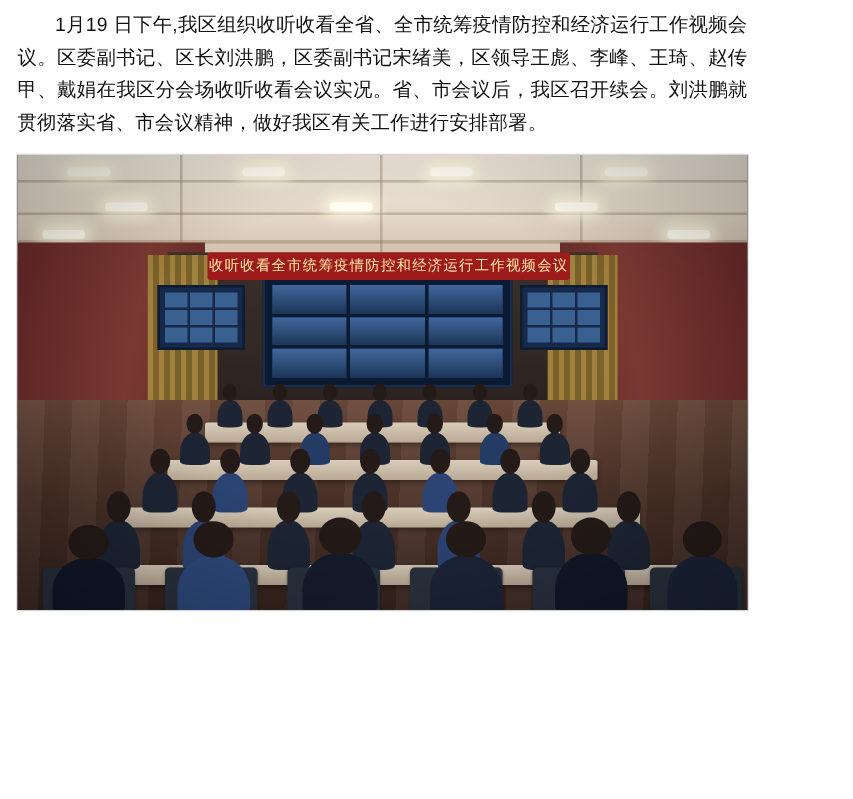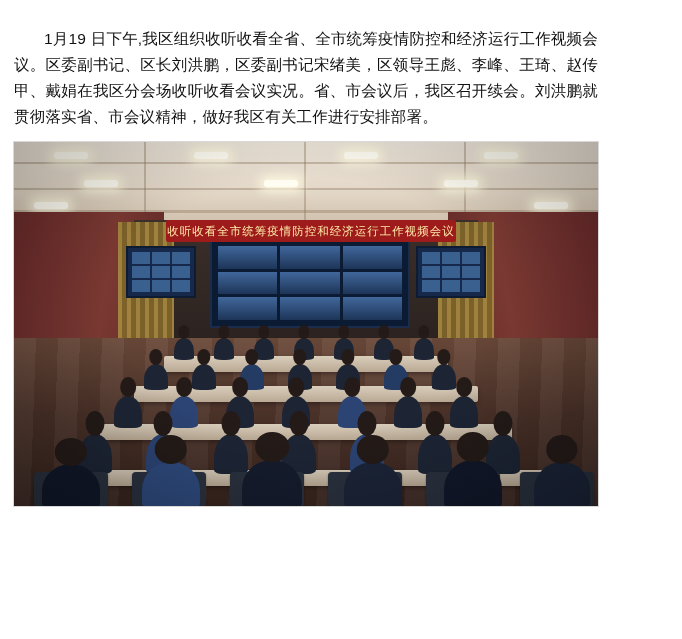--- a/index.html
+++ b/index.html
@@ -11,21 +11,21 @@
     width: 682px;
     height: 639px;
     font-family: "Liberation Sans", sans-serif;
     color: #1a1a1a;
     overflow: hidden;
   }
   .page {
     width: 612px;
     height: 639px;
     box-sizing: border-box;
-    padding: 26px 14px 4px 14px;
+    padding: 8px 14px 4px 14px;
     position: relative;
   }
   .para {
     font-size: 15.5px;
     line-height: 26px;
     text-align: justify;
     text-justify: inter-ideograph;
     letter-spacing: 0.2px;
     color: #111111;
     margin: 0;

